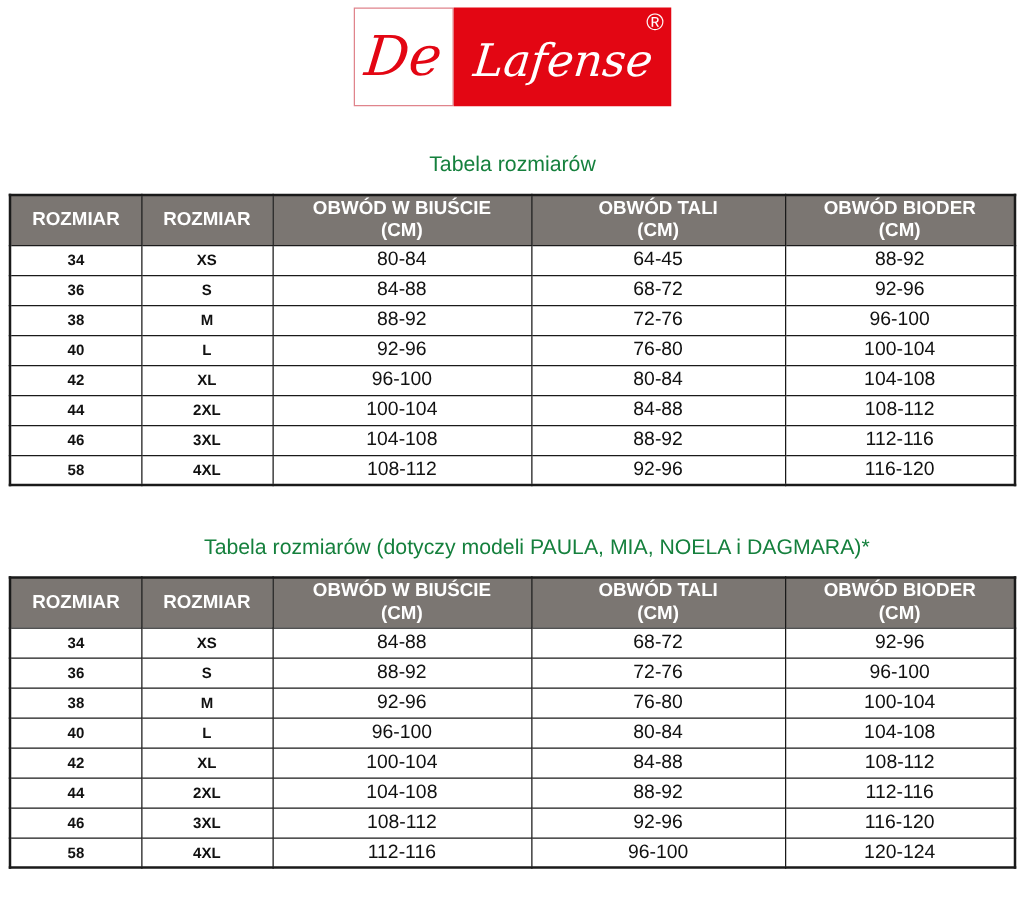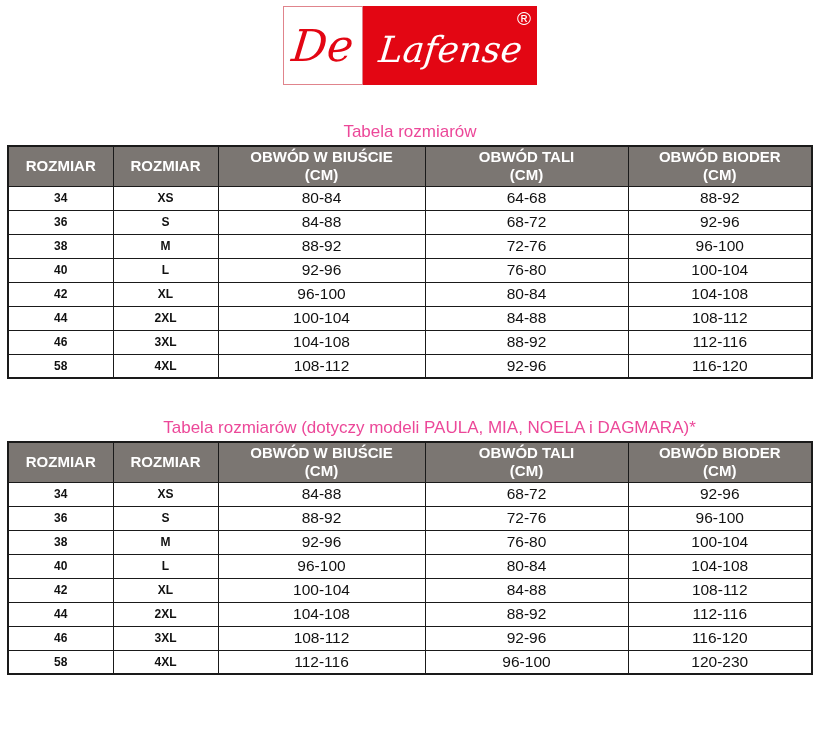--- a/index.html
+++ b/index.html
@@ -32,29 +32,29 @@
     transform: skewX(-6deg); margin-top: 8px;
   }
   .logo-reg {
     position: absolute; top: 2px; right: 6px;
     color: #ffffff; font-size: 19px; font-family: "Liberation Sans", sans-serif;
     font-style: normal;
   }
 
   
   .table-title {
-    text-align: center; font-size: 17px; color: #ec4899;
+    text-align: center; font-size: 17px; color: #15803d;
     line-height: 21px;
   }
   .title-1 { margin-top: 36px; }
   .title-2 { margin-top: 38px; margin-left: 39px; }
 
   
   table.size-table {
-    width: 804px; margin: 3px auto 0 auto;
+    width: 804px; margin: 13px auto 0 auto;
     border-collapse: collapse; table-layout: fixed;
     border: 2px solid #1a1a1a;
   }
   col.c1 { width: 105px; }
   col.c2 { width: 105px; }
   col.c3 { width: 207px; }
   col.c4 { width: 203px; }
   col.c5 { width: 184px; }
   .size-table th, .size-table td {
     border: 1.5px solid #1a1a1a; text-align: center; padding: 0;
@@ -114,21 +114,21 @@
             <span class="h-line">OBWÓD BIODER</span>
             <span class="h-line">(CM)</span>
           </th>
       </tr>
     </thead>
     <tbody>
       <tr>
         <td class="size-col">34</td>
         <td class="size-col">XS</td>
         <td>80-84</td>
-        <td>64-68</td>
+        <td>64-45</td>
         <td>88-92</td>
       </tr>
       <tr>
         <td class="size-col">36</td>
         <td class="size-col">S</td>
         <td>84-88</td>
         <td>68-72</td>
         <td>92-96</td>
       </tr>
       <tr>
@@ -256,18 +256,18 @@
         <td class="size-col">3XL</td>
         <td>108-112</td>
         <td>92-96</td>
         <td>116-120</td>
       </tr>
       <tr>
         <td class="size-col">58</td>
         <td class="size-col">4XL</td>
         <td>112-116</td>
         <td>96-100</td>
-        <td>120-230</td>
+        <td>120-124</td>
       </tr>
     </tbody>
   </table>
 
 </div>
 
 </body></html>

